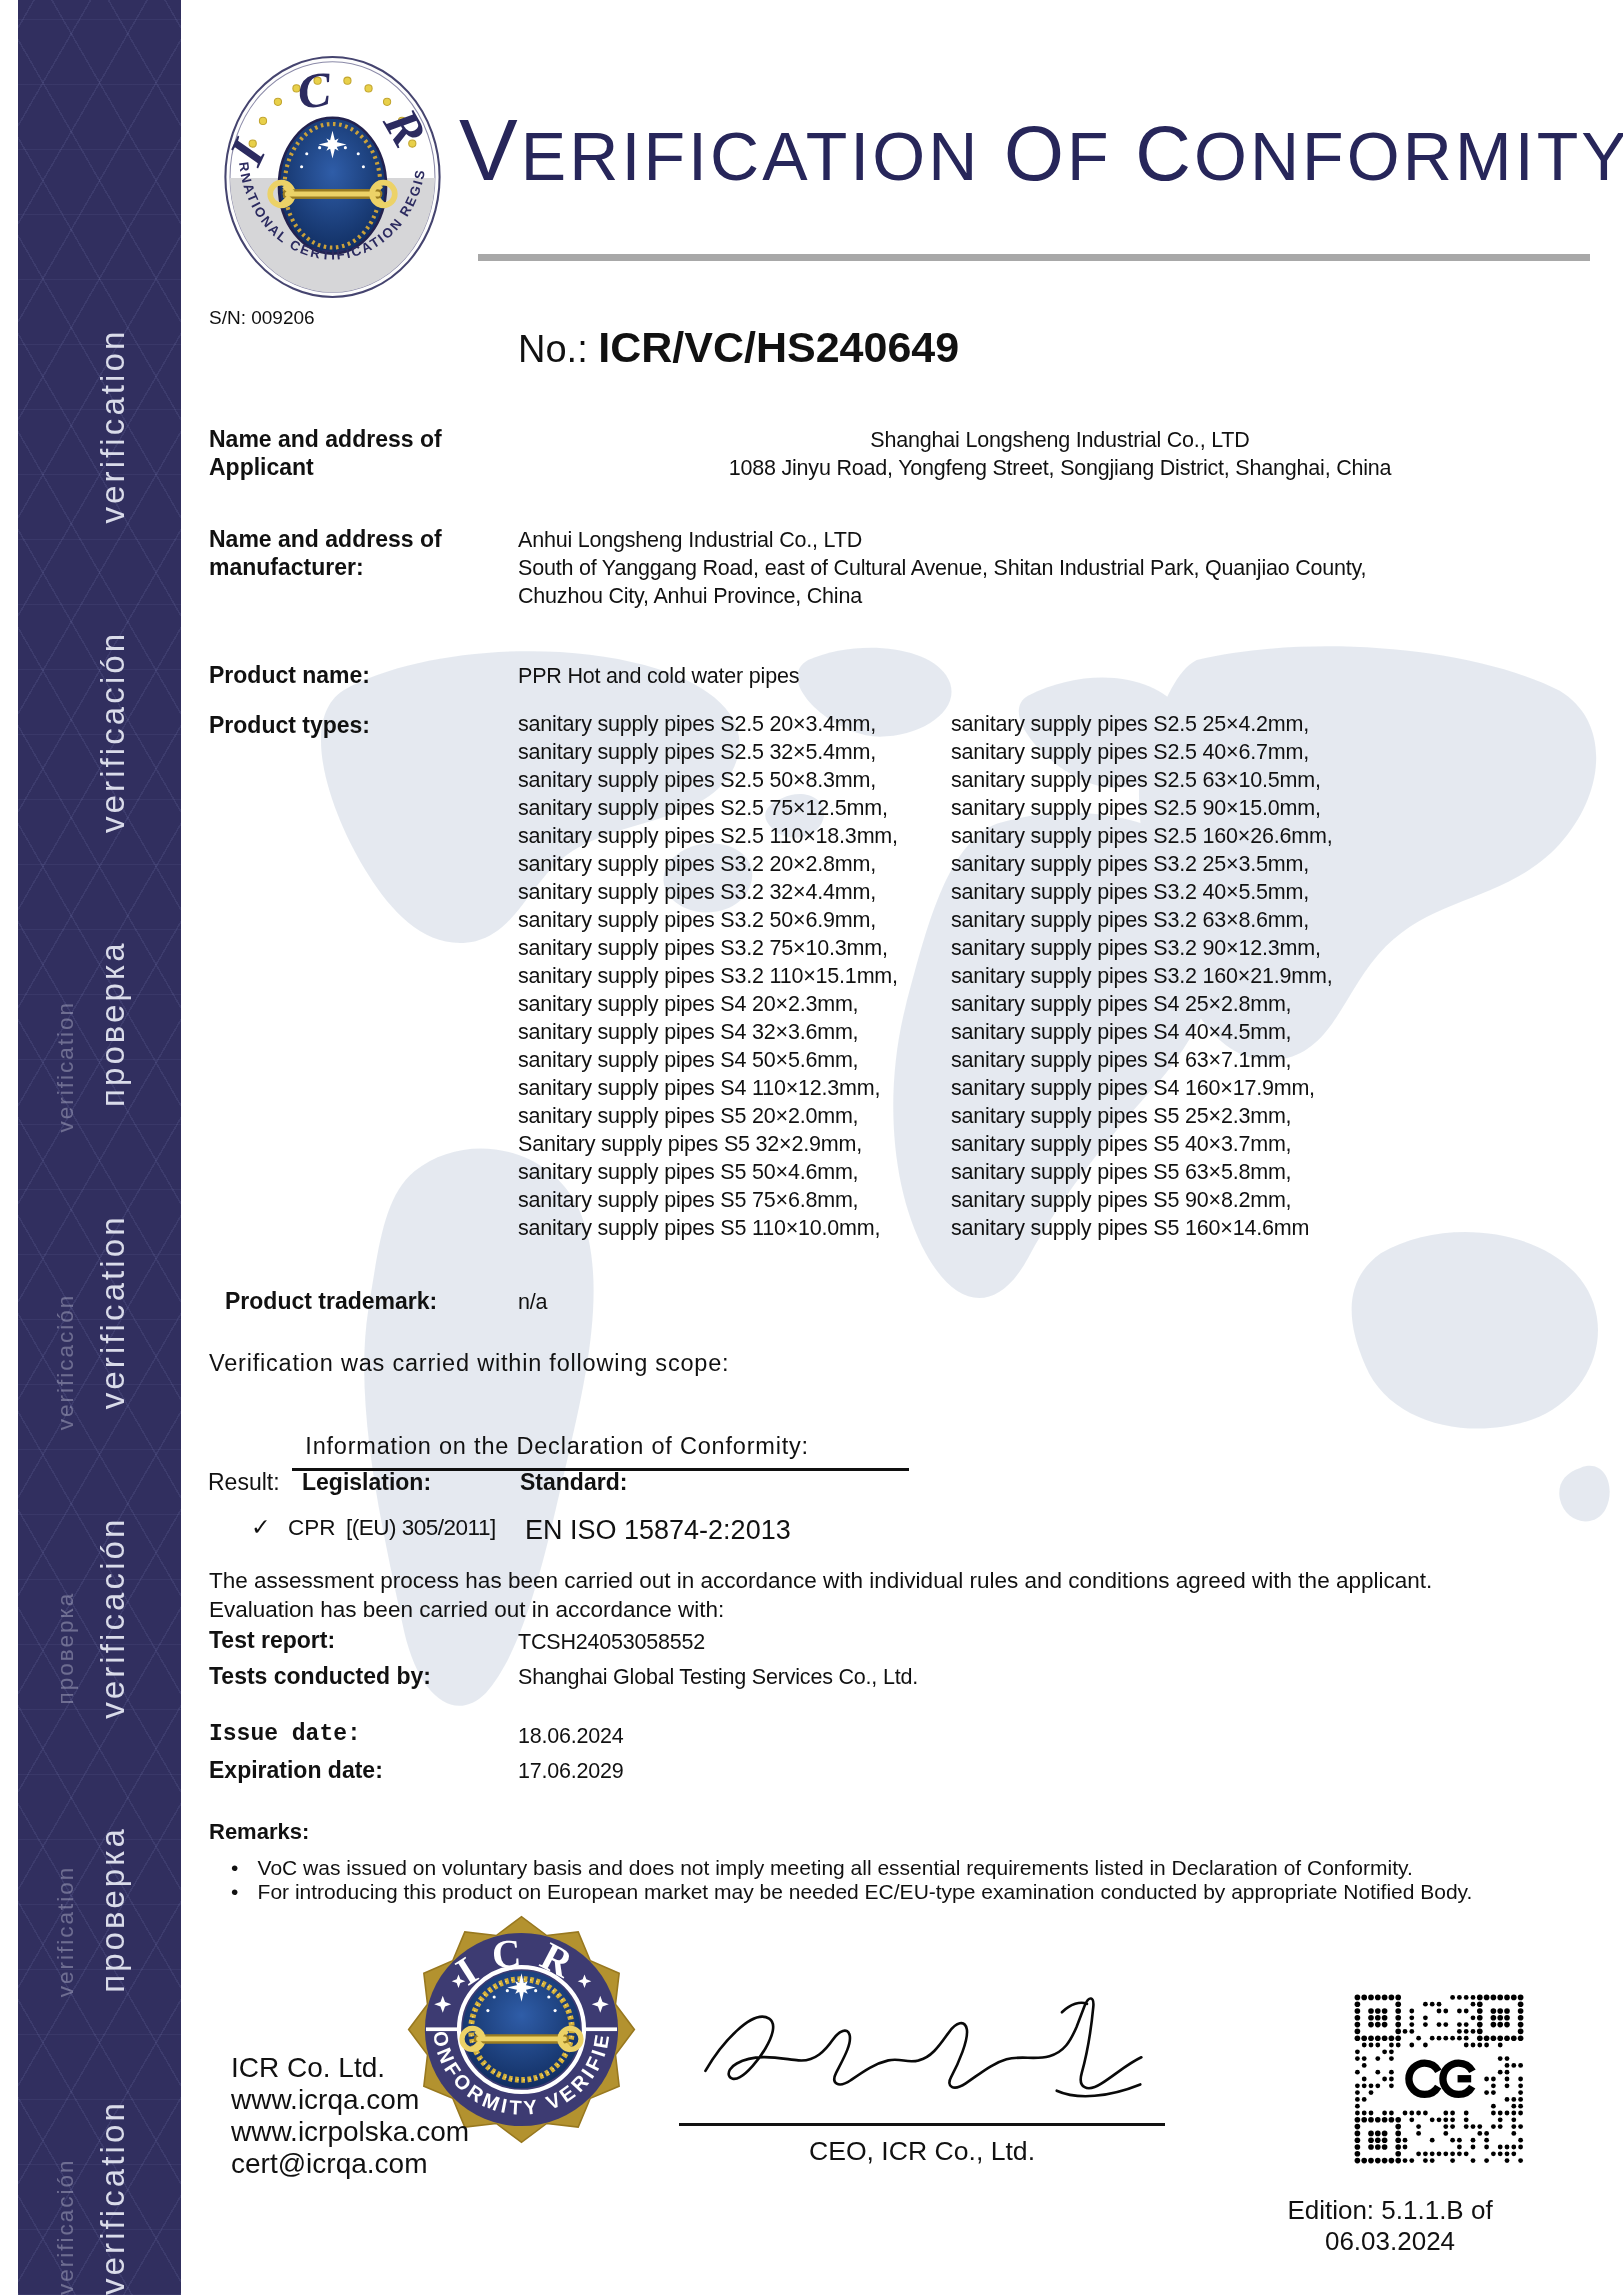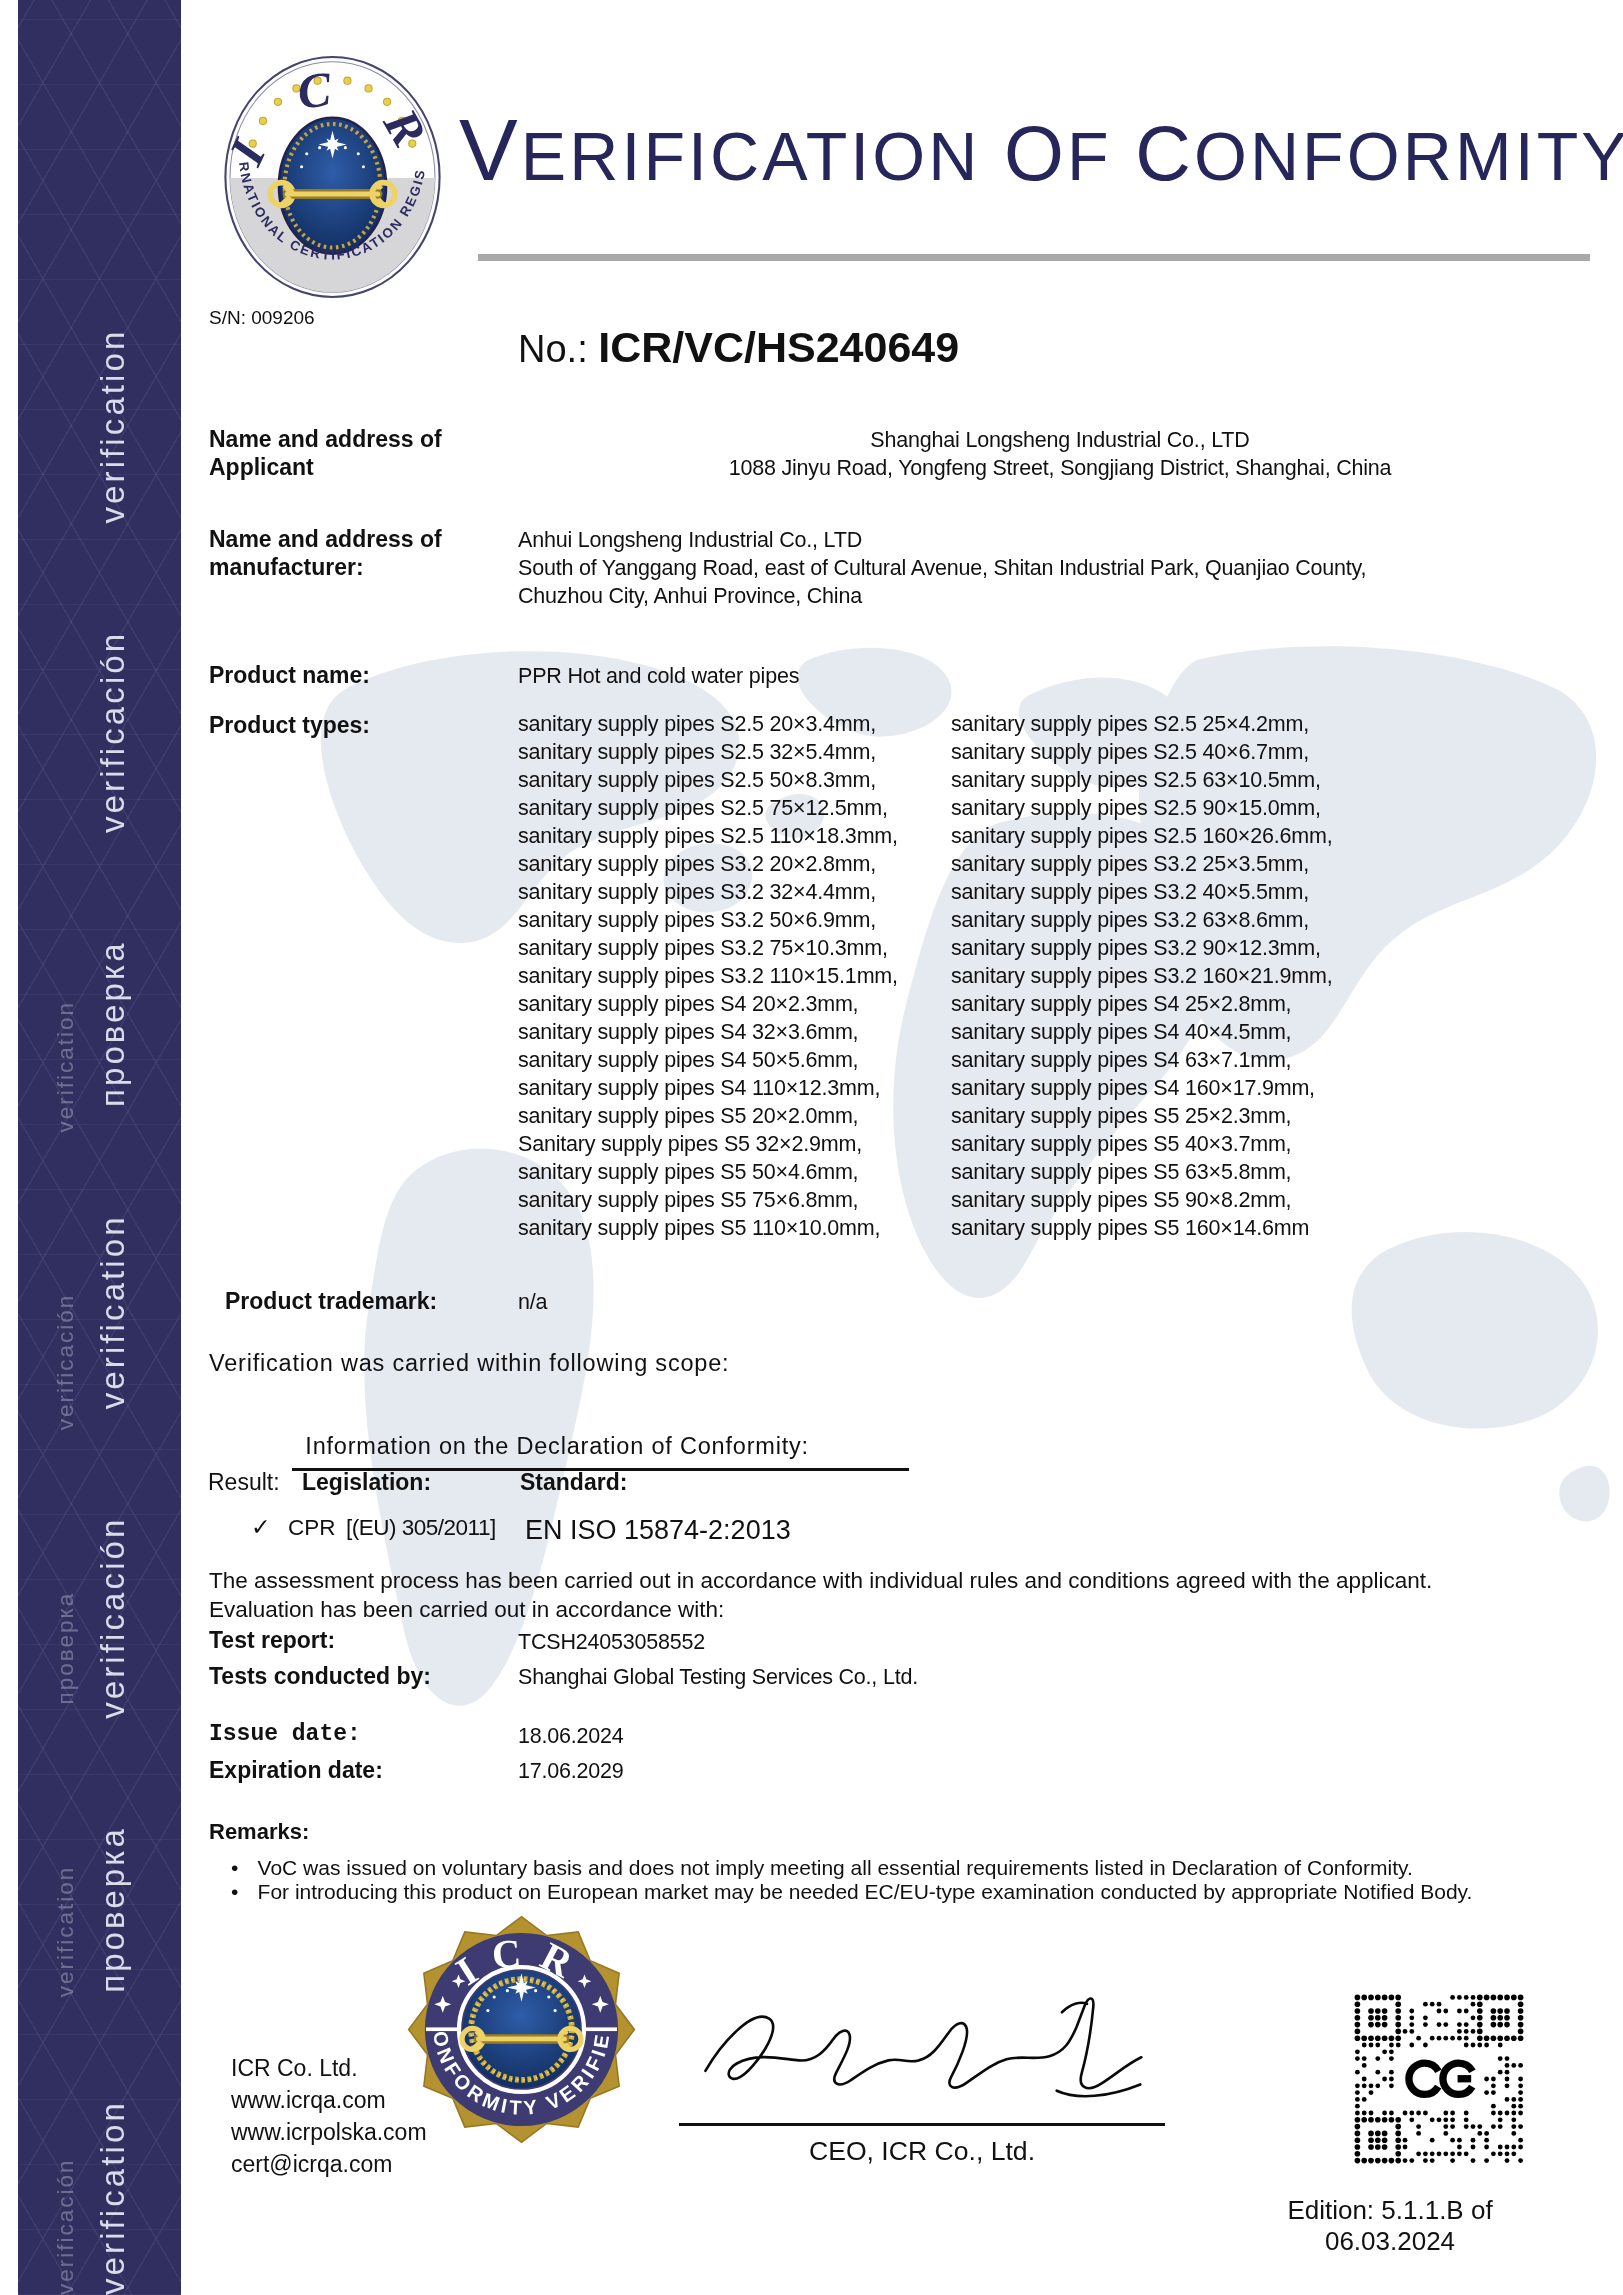--- a/index.html
+++ b/index.html
@@ -63,21 +63,21 @@
   .bullets { position:absolute; left:231px; top:1856px; font-size:21px; line-height:24px; }
   .bullet { display:flex; }
   .bullet .dot { width:26.6px; font-size:21px; }
 
   
   .badge { position:absolute; left:406px; top:1914px; width:231px; height:231px; }
   .signature { position:absolute; left:696px; top:1980px; width:460px; height:143px; }
   .sigline { position:absolute; left:679px; top:2123px; width:486px; height:3.1px; background:#111; }
   .ceo { position:absolute; left:679px; top:2136px; width:486px; text-align:center; font-size:26.6px; }
 
-  .footer { position:absolute; left:231px; top:2052px; font-size:23px; line-height:32px; }
+  .footer { position:absolute; left:231px; top:2052px; font-size:28px; line-height:32px; }
   .qr { position:absolute; left:1354px; top:1994px; width:170px; height:170px; }
   .edition { position:absolute; left:1268px; top:2195px; width:244px; text-align:center; font-size:26px; }
 </style>
 </head>
 <body>
 
 <div class="page">
 
   <svg class="map" viewBox="0 0 2910 2240" aria-hidden="true">
     <g fill="#ccd5e2">

